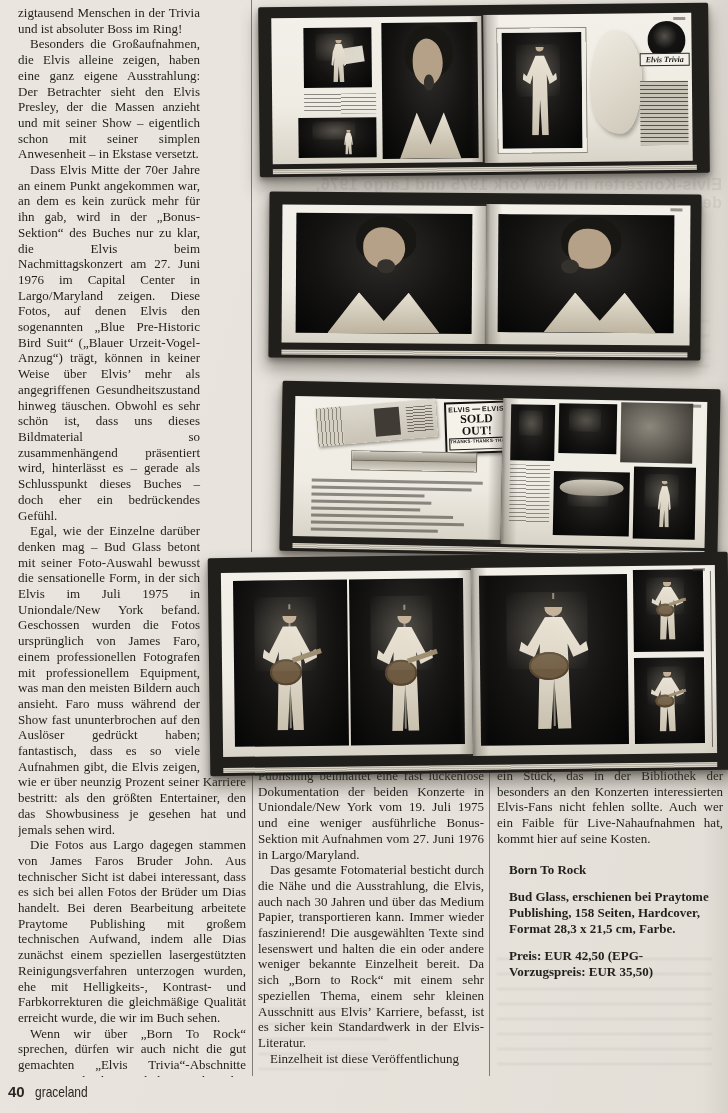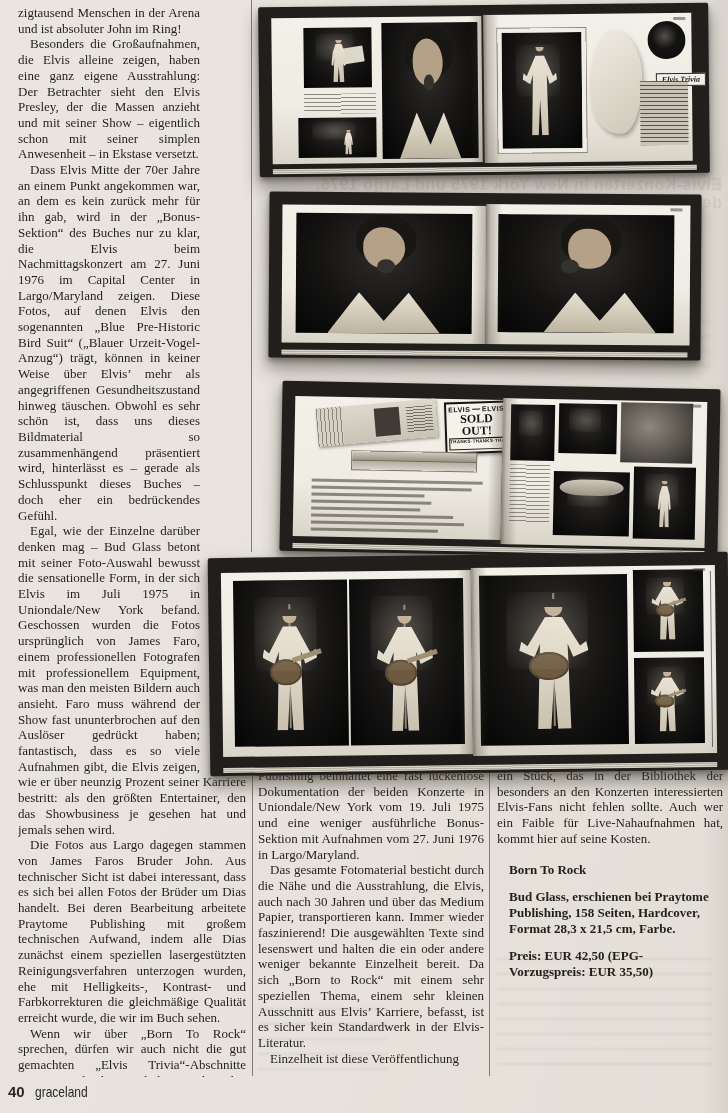--- a/index.html
+++ b/index.html
@@ -130,21 +130,21 @@
   <div class="ghost-stripes" id="gs1"></div>
   <div class="ghost-stripes" id="gs2"></div>
   <div class="ghost-stripes" id="gs3"></div>
 
   <div class="vrule" id="rule-top"></div>
   <div class="vrule" id="rule-b1"></div>
   <div class="vrule" id="rule-b2"></div>
 
   <div class="col" id="col-left">
     <div id="book4-notch"></div>
-    <p>zigtausend Menschen in der Arena und ist absoluter John im Ring!</p>
+    <p>zigtausend Menschen in der Trivia und ist absoluter Boss im Ring!</p>
     <p class="ind">Besonders die Großaufnahmen, die Elvis alleine zeigen, haben eine ganz eigene Ausstrahlung: Der Betrachter sieht den Elvis Presley, der die Massen anzieht und mit seiner Show – eigentlich schon mit seiner simplen Anwesenheit – in Ekstase versetzt.</p>
     <p class="ind">Dass Elvis Mitte der 70er Jahre an einem Punkt angekommen war, an dem es kein zurück mehr für ihn gab, wird in der „Bonus-Sektion“ des Buches nur zu klar, die Elvis beim Nachmittagskonzert am 27. Juni 1976 im Capital Center in Largo/Maryland zeigen. Diese Fotos, auf denen Elvis den sogenannten „Blue Pre-Historic Bird Suit“ („Blauer Urzeit-Vogel-Anzug“) trägt, können in keiner Weise über Elvis’ mehr als angegriffenen Gesundheitszustand hinweg täuschen. Obwohl es sehr schön ist, dass uns dieses Bildmaterial so zusammenhängend präsentiert wird, hinterlässt es – gerade als Schlusspunkt dieses Buches – doch eher ein bedrückendes Gefühl.</p>
     <p class="ind">Egal, wie der Einzelne darüber denken mag – Bud Glass betont mit seiner Foto-Auswahl bewusst die sensationelle Form, in der sich Elvis im Juli 1975 in Uniondale/New York befand. Geschossen wurden die Fotos ursprünglich von James Faro, einem professionellen Fotografen mit professionellem Equipment, was man den meisten Bildern auch ansieht. Faro muss während der Show fast ununterbrochen auf den Auslöser gedrückt haben; fantastisch, dass es so viele Aufnahmen gibt, die Elvis zeigen, wie er über neunzig Prozent seiner Karriere bestritt: als den größten Entertainer, den das Showbusiness je gesehen hat und jemals sehen wird.</p>
     <p class="ind">Die Fotos aus Largo dagegen stammen von James Faros Bruder John. Aus technischer Sicht ist dabei interessant, dass es sich bei allen Fotos der Brüder um Dias handelt. Bei deren Bearbeitung arbeitete Praytome Publishing mit großem technischen Aufwand, indem alle Dias zunächst einem speziellen lasergestützten Reinigungsverfahren unterzogen wurden, ehe mit Helligkeits-, Kontrast- und Farbkorrekturen die gleichmäßige Qualität erreicht wurde, die wir im Buch sehen.</p>
     <p class="ind">Wenn wir über „Born To Rock“ sprechen, dürfen wir auch nicht die gut gemachten „Elvis Trivia“-Abschnitte vergessen, die hier und da zwischen den Fotos auftauchen und kleine Geschichten rund um die Konzerte und Elvis erzählen und diese mit Fotos oder speziellen Fotoausschnitten dokumentieren.</p>
 
   </div>
 
   <div class="col" id="col-mid">
     <p>Publishing beinhaltet eine fast lückenlose Dokumentation der beiden Konzerte in Uniondale/New York vom 19. Juli 1975 und eine weniger ausführliche Bonus-Sektion mit Aufnahmen vom 27. Juni 1976 in Largo/Maryland.</p>
@@ -188,21 +188,21 @@
     </div>
     <div class="page" style="left:218px;top:5px;width:208px;height:148px;">
       <div class="photo framed lightspot" style="left:14px;top:14px;width:80px;height:116px;">
         <div class="elvis" style="left:14px;top:6px;width:48px;height:100px;">
             <i class="head"></i>
             <i class="body"></i>
           </div>
       </div>
       <div class="garment" style="left:106px;top:16px;width:52px;height:104px;"></div>
       <div class="trivia-circle" style="left:164px;top:8px;width:38px;height:38px;"></div>
-      <div class="trivia-label" style="left:156px;top:60px;width:48px;margin-left:16px;">Elvis Trivia</div>
+      <div class="trivia-label" style="left:156px;top:40px;width:48px;">Elvis Trivia</div>
       <div class="microtext" style="position:absolute;left:156px;top:68px;width:48px;height:64px;background-color:#c9c4b8;"></div>
       <div class="pagemark" style="right:6px;top:4px;width:12px;"></div>
     </div>
     <div class="gutter" style="left:204px;top:5px;height:148px;"></div>
   </div>
 
   <div class="book" id="book2" style="left:276px;top:198px;width:418px;height:154px;transform:rotate(0.4deg);">
     <div class="cover"></div>
     <div class="pageedge"></div>
     <div class="page" style="left:6px;top:8px;width:204px;height:138px;">

